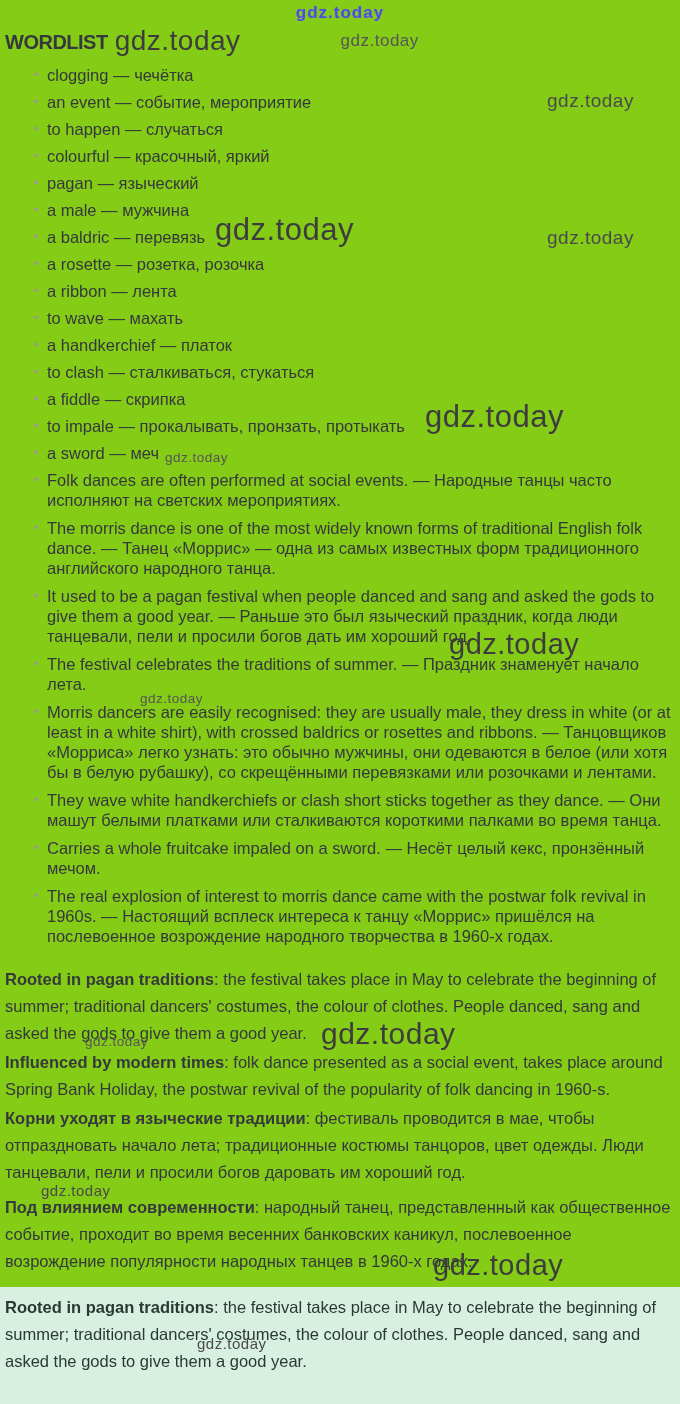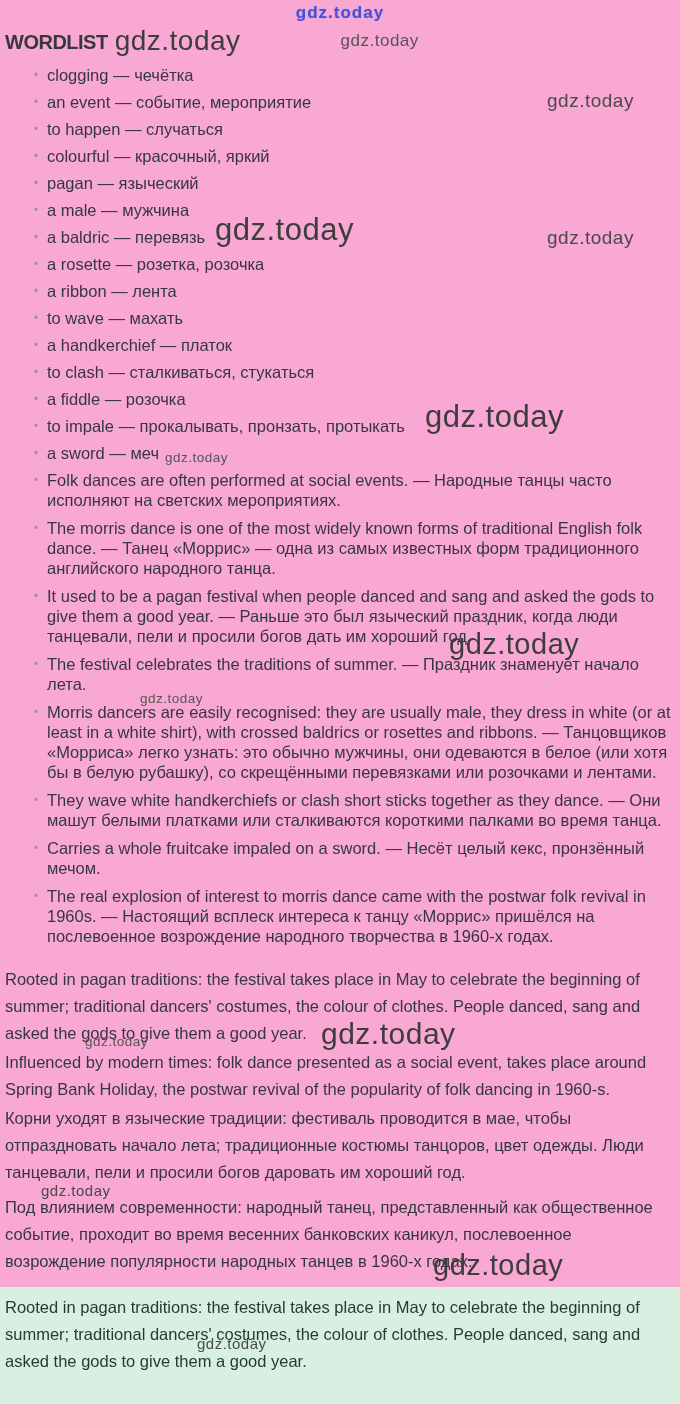--- a/index.html
+++ b/index.html
@@ -3,21 +3,21 @@
 <meta charset="utf-8">
 <style>
   html, body { margin:0; padding:0; background:#ffffff; }
   .page {
     position:relative;
     width:680px; height:1404px;
     overflow:hidden;
     font-family:"Liberation Sans", sans-serif;
     color:#35383c;
     display:flex; flex-direction:column;
-    background:#f9a8d4;
+    background:#84cc16;
   }
   .pad { padding-left:5px; padding-right:8px; }
 
   
   .logo-row { text-align:center; padding-top:3px; height:22px; }
   .logo {
     font-size:17px; font-weight:600; letter-spacing:1px;
     color:#4a50d4; text-shadow:0 0 1px #8c90e6;
     text-decoration:none; cursor:pointer;
   }
@@ -54,21 +54,21 @@
   .wm-festival  { left:93px;  bottom:-15px; font-size:13.5px; color:#555; }
   .wm-rooted-lg { left:316px; bottom:0;     font-size:30px; color:#3d3d3d; }
   .wm-rooted-sm { left:80px;  bottom:-8px;  font-size:13.5px; color:#555; }
   .wm-korni     { left:36px;  bottom:-18px; font-size:15px;   color:#4a4a4a; }
   .wm-vliyanie  { left:428px; bottom:-4px;  font-size:29px; color:#3d3d3d; }
   .wm-green     { left:192px; bottom:18px;  font-size:15px;   color:#4a4a4a; }
 
   
   .summary { margin-top:12px; }
   .para { position:relative; font-size:16.5px; line-height:27px; margin:0 0 2px; }
-  .para b { font-weight:400; }
+  .para b { font-weight:700; }
   .para.gap-top { margin-top:8px; }
 
   
   .highlight {
     flex:1 0 auto;
     background:#d8f0e2;
     margin-top:10px;
     padding:7px 8px 6px 5px;
     color:#2a3a33;
   }
@@ -96,21 +96,21 @@
     <li><span>to happen — случаться</span></li>
     <li><span>colourful — красочный, яркий</span></li>
     <li><span>pagan — языческий</span></li>
     <li><span>a male — мужчина</span></li>
     <li><span>a baldric — перевязь</span><span class="wm wm-abs wm-baldric">gdz.today</span><span class="wm wm-abs wm-right-2">gdz.today</span></li>
     <li><span>a rosette — розетка, розочка</span></li>
     <li><span>a ribbon — лента</span></li>
     <li><span>to wave — махать</span></li>
     <li><span>a handkerchief — платок</span></li>
     <li><span>to clash — сталкиваться, стукаться</span></li>
-    <li><span>a fiddle — розочка</span></li>
+    <li><span>a fiddle — скрипка</span></li>
     <li><span>to impale — прокалывать, пронзать, протыкать</span><span class="wm wm-abs wm-impale">gdz.today</span></li>
     <li><span>a sword — меч</span><span class="wm wm-abs wm-sword">gdz.today</span></li>
   </ul>
 
   <ul class="bullets sentences">
     <li><span>Folk dances are often performed at social events. — Народные танцы часто исполняют на светских мероприятиях.</span></li>
     <li><span>The morris dance is one of the most widely known forms of traditional English folk dance. — Танец «Моррис» — одна из самых известных форм традиционного английского народного танца.</span></li>
     <li><span>It used to be a pagan festival when people danced and sang and asked the gods to give them a good year. — Раньше это был языческий праздник, когда люди танцевали, пели и просили богов дать им хороший год.</span><span class="wm wm-abs wm-pagan">gdz.today</span></li>
     <li><span>The festival celebrates the traditions of summer. — Праздник знаменует начало лета.</span><span class="wm wm-abs wm-festival">gdz.today</span></li>
     <li><span>Morris dancers are easily recognised: they are usually male, they dress in white (or at least in a white shirt), with crossed baldrics or rosettes and ribbons. — Танцовщиков «Морриса» легко узнать: это обычно мужчины, они одеваются в белое (или хотя бы в белую рубашку), со скрещёнными перевязками или розочками и лентами.</span></li>

